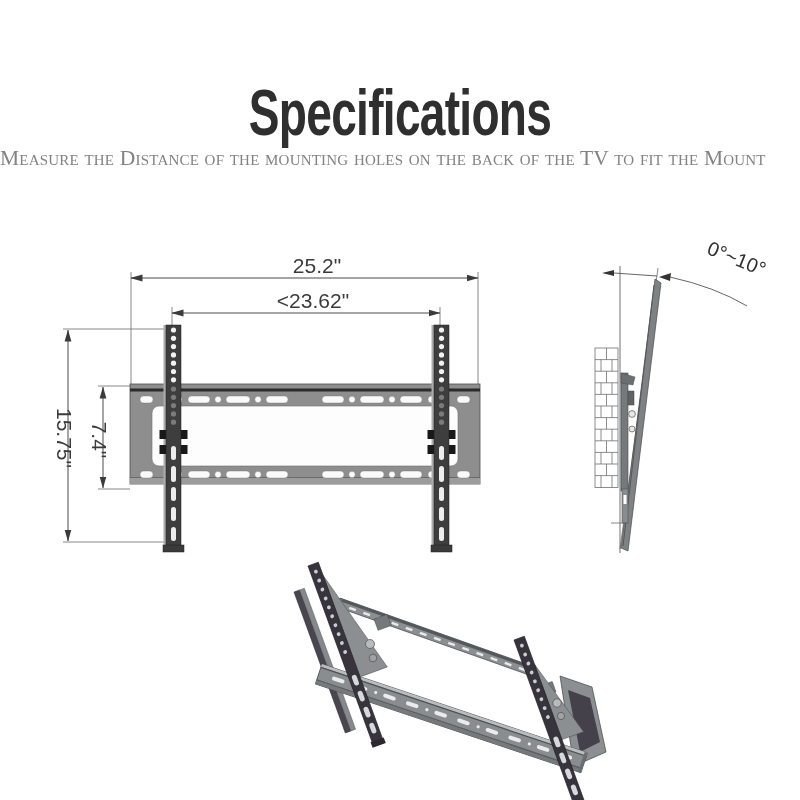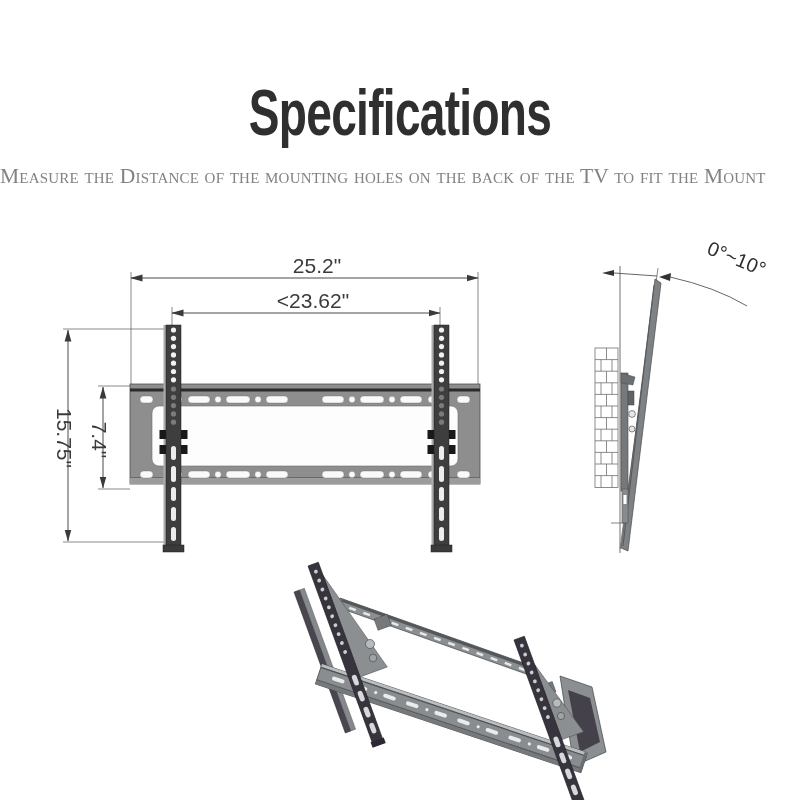--- a/index.html
+++ b/index.html
@@ -2,21 +2,21 @@
 <html><head>
 <meta charset="utf-8">
 <style>
   html,body{margin:0;padding:0;background:#fff;}
   .page{position:relative;width:800px;height:800px;background:#ffffff;overflow:hidden;
         font-family:"Liberation Sans",sans-serif;margin-top:36px;}
   .title{position:absolute;top:40px;left:0;width:800px;text-align:center;
          font-family:"Liberation Sans",sans-serif;font-weight:bold;font-size:64px;
          color:#2f2f2f;letter-spacing:-1px;transform:scaleX(0.72);transform-origin:center;
          white-space:nowrap;}
-  .subtitle{position:absolute;top:128px;left:0;width:644px;text-align:center;
+  .subtitle{position:absolute;top:110px;left:0;width:644px;text-align:center;
          font-family:"Liberation Serif",serif;font-variant:small-caps;font-size:21.5px;
          color:#828282;letter-spacing:0.2px;white-space:nowrap;}
   svg{position:absolute;}
   .dim-line{stroke:#4a4a4a;stroke-width:1;fill:none;}
   .ext-line{stroke:#6a6a6a;stroke-width:0.8;fill:none;}
   .dim-text{font-family:"Liberation Sans",sans-serif;font-size:21px;fill:#3b3b3b;}
   .angle-text{font-family:"Liberation Sans",sans-serif;font-size:20px;fill:#2f2f2f;}
 </style>
 </head>
 <body>

